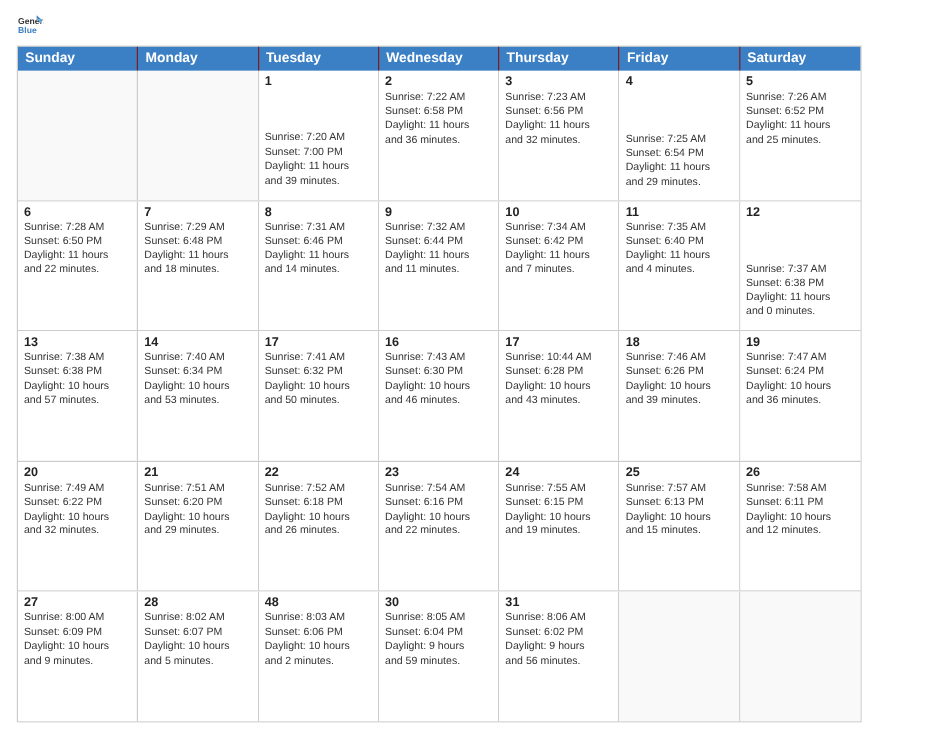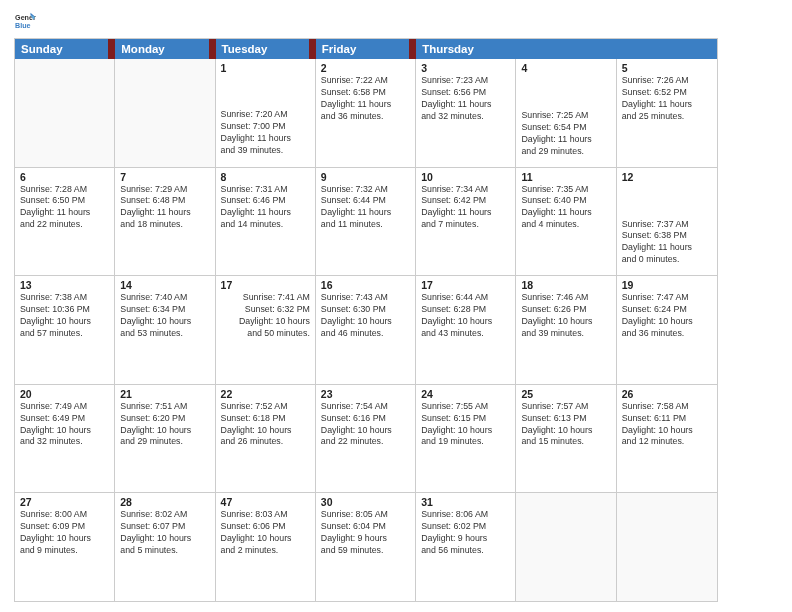--- a/index.html
+++ b/index.html
@@ -53,21 +53,21 @@
     .cal-header-row {
       display: grid;
       grid-template-columns: repeat(7, 1fr);
       background: #3b7fc4;
     }
     .cal-header-cell {
       color: #fff;
       font-size: 11.5px;
       font-weight: bold;
       padding: 4px 6px;
-      border-right: 7px solid #7f1d1d;
+      border-right: 1px solid #7f1d1d;
       text-align: left;
     }
     .cal-header-cell:last-child { border-right: none; }
     .cal-body {
       flex: 1;
       display: flex;
       flex-direction: column;
     }
     .cal-row {
       display: grid;
@@ -120,22 +120,24 @@
       <div class="month-title"></div>
       <div class="subtitle"></div>
     </div>
   </div>
 
   <div class="calendar">
     <div class="cal-header-row">
     <div class="cal-header-cell">Sunday</div>
         <div class="cal-header-cell">Monday</div>
         <div class="cal-header-cell">Tuesday</div>
+        <div class="cal-header-cell">Wednesday</div>
+        <div class="cal-header-cell">Thursday</div>
         <div class="cal-header-cell">Friday</div>
-        <div class="cal-header-cell">Thursday</div>
+        <div class="cal-header-cell">Saturday</div>
       </div>
     <div class="cal-body">
     <div class="cal-row">
           <div class="cal-cell empty"></div>
           <div class="cal-cell empty"></div>
           <div class="cal-cell">
             <div class="day-num">1</div>
             <div class="cell-text" style="white-space: pre-line; margin-top: 35px;">Sunrise: 7:20 AM
 Sunset: 7:00 PM
 Daylight: 11 hours
@@ -218,48 +220,48 @@
             <div class="cell-text" style="white-space: pre-line; margin-top: 36px;">Sunrise: 7:37 AM
 Sunset: 6:38 PM
 Daylight: 11 hours
 and 0 minutes.</div>
           </div>
         </div>
         <div class="cal-row">
           <div class="cal-cell">
             <div class="day-num">13</div>
             <div class="cell-text" style="white-space: pre-line;">Sunrise: 7:38 AM
-Sunset: 10:36 PM
+Sunset: 6:38 PM
 Daylight: 10 hours
 and 57 minutes.</div>
           </div>
           <div class="cal-cell">
             <div class="day-num">14</div>
             <div class="cell-text" style="white-space: pre-line;">Sunrise: 7:40 AM
 Sunset: 6:34 PM
 Daylight: 10 hours
 and 53 minutes.</div>
           </div>
           <div class="cal-cell">
             <div class="day-num">17</div>
-            <div class="cell-text" style="white-space: pre-line; text-align: right;">Sunrise: 7:41 AM
+            <div class="cell-text" style="white-space: pre-line;">Sunrise: 7:41 AM
 Sunset: 6:32 PM
 Daylight: 10 hours
 and 50 minutes.</div>
           </div>
           <div class="cal-cell">
             <div class="day-num">16</div>
             <div class="cell-text" style="white-space: pre-line;">Sunrise: 7:43 AM
 Sunset: 6:30 PM
 Daylight: 10 hours
 and 46 minutes.</div>
           </div>
           <div class="cal-cell">
             <div class="day-num">17</div>
-            <div class="cell-text" style="white-space: pre-line;">Sunrise: 6:44 AM
+            <div class="cell-text" style="white-space: pre-line;">Sunrise: 10:44 AM
 Sunset: 6:28 PM
 Daylight: 10 hours
 and 43 minutes.</div>
           </div>
           <div class="cal-cell">
             <div class="day-num">18</div>
             <div class="cell-text" style="white-space: pre-line;">Sunrise: 7:46 AM
 Sunset: 6:26 PM
 Daylight: 10 hours
 and 39 minutes.</div>
@@ -269,21 +271,21 @@
             <div class="cell-text" style="white-space: pre-line;">Sunrise: 7:47 AM
 Sunset: 6:24 PM
 Daylight: 10 hours
 and 36 minutes.</div>
           </div>
         </div>
         <div class="cal-row">
           <div class="cal-cell">
             <div class="day-num">20</div>
             <div class="cell-text" style="white-space: pre-line;">Sunrise: 7:49 AM
-Sunset: 6:49 PM
+Sunset: 6:22 PM
 Daylight: 10 hours
 and 32 minutes.</div>
           </div>
           <div class="cal-cell">
             <div class="day-num">21</div>
             <div class="cell-text" style="white-space: pre-line;">Sunrise: 7:51 AM
 Sunset: 6:20 PM
 Daylight: 10 hours
 and 29 minutes.</div>
           </div>
@@ -332,21 +334,21 @@
 and 9 minutes.</div>
           </div>
           <div class="cal-cell">
             <div class="day-num">28</div>
             <div class="cell-text" style="white-space: pre-line;">Sunrise: 8:02 AM
 Sunset: 6:07 PM
 Daylight: 10 hours
 and 5 minutes.</div>
           </div>
           <div class="cal-cell">
-            <div class="day-num">47</div>
+            <div class="day-num">48</div>
             <div class="cell-text" style="white-space: pre-line;">Sunrise: 8:03 AM
 Sunset: 6:06 PM
 Daylight: 10 hours
 and 2 minutes.</div>
           </div>
           <div class="cal-cell">
             <div class="day-num">30</div>
             <div class="cell-text" style="white-space: pre-line;">Sunrise: 8:05 AM
 Sunset: 6:04 PM
 Daylight: 9 hours

